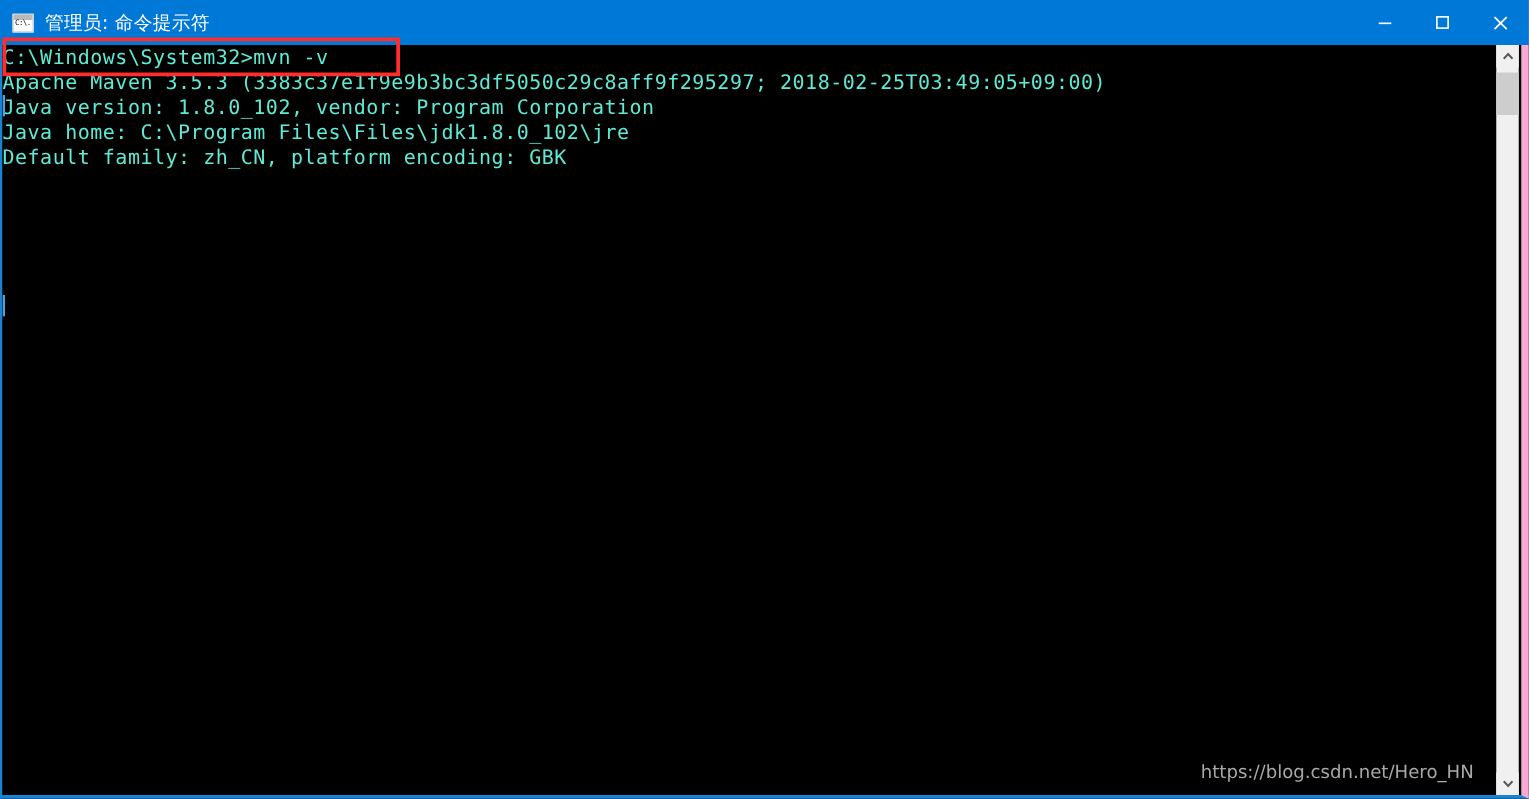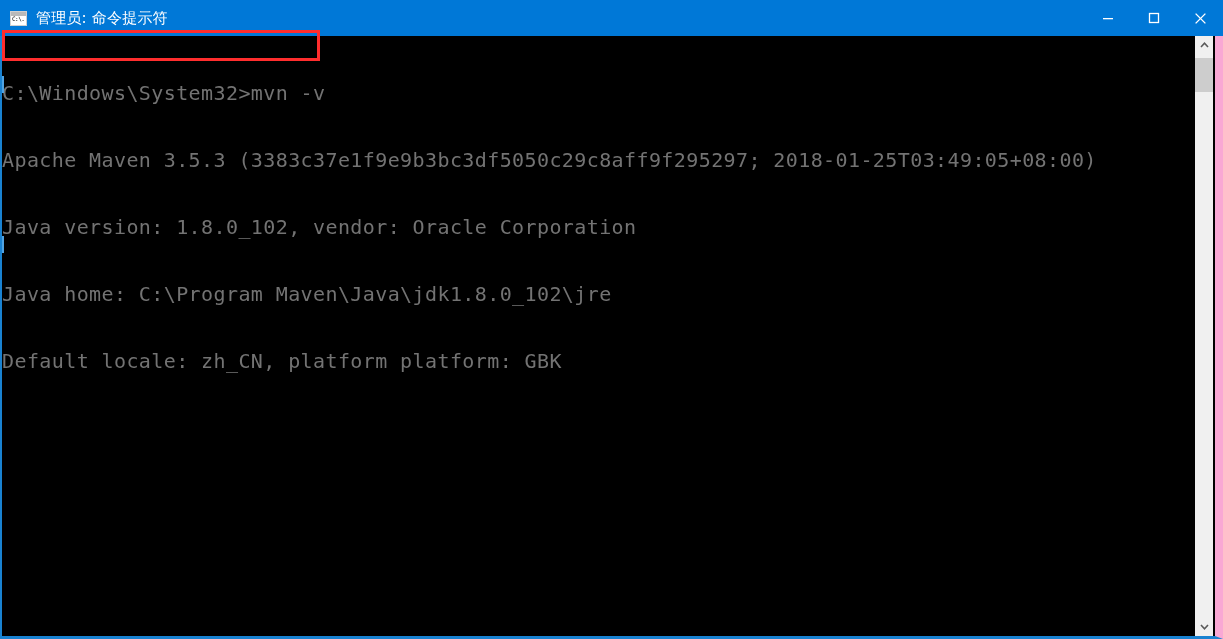--- a/index.html
+++ b/index.html
@@ -15,21 +15,21 @@
   }
 
   .window {
     position: absolute;
     left: 0; top: 0;
     width: 1223px;
     height: 639px;
     background: #000000;
     box-sizing: border-box;
     border-left: 2px solid #1982d1;
-    border-right: 8px solid #f9a8d4;
+    border-right: 6px solid #f9a8d4;
     border-bottom: 3px solid #1982d1;
   }
 
   
   .titlebar {
     position: absolute;
     left: -2px; top: 0;
     width: 1223px;
     height: 36px;
     background: #0078d7;
@@ -102,25 +102,24 @@
     position: absolute;
     left: 0;
     top: 0;
     padding: 0;
     margin: 0;
   }
   .line {
     height: 20px;
     line-height: 20px;
     white-space: pre;
-    color: #737373;
+    color: #5eead4;
     font-family: "DejaVu Sans Mono", "Liberation Mono", monospace;
-    font-size: 20px;
+    font-size: 16px;
     letter-spacing: 0.4px;
-    margin-top: 47px;
   }
 
   
   .caret {
     position: absolute;
     left: 0px;
     top: 200px;
     width: 2px;
     height: 17px;
     background: #4fa3e3;
@@ -218,28 +217,29 @@
           <line x1="1.5" y1="1.5" x2="10.5" y2="10.5" stroke="#ffffff" stroke-width="1.3"></line>
           <line x1="10.5" y1="1.5" x2="1.5" y2="10.5" stroke="#ffffff" stroke-width="1.3"></line>
         </svg>
       </div>
     </div>
   </div>
 
   <div class="console">
     <div class="console-lines">
       <div class="line">C:\Windows\System32&gt;mvn -v</div>
-      <div class="line">Apache Maven 3.5.3 (3383c37e1f9e9b3bc3df5050c29c8aff9f295297; 2018-01-25T03:49:05+08:00)</div>
-      <div class="line">Java version: 1.8.0_102, vendor: Oracle Corporation</div>
-      <div class="line">Java home: C:\Program Maven\Java\jdk1.8.0_102\jre</div>
-      <div class="line">Default locale: zh_CN, platform platform: GBK</div>
+      <div class="line">Apache Maven 3.5.3 (3383c37e1f9e9b3bc3df5050c29c8aff9f295297; 2018-02-25T03:49:05+09:00)</div>
+      <div class="line">Java version: 1.8.0_102, vendor: Program Corporation</div>
+      <div class="line">Java home: C:\Program Files\Files\jdk1.8.0_102\jre</div>
+      <div class="line">Default family: zh_CN, platform encoding: GBK</div>
       <div class="line"></div>
     </div>
     <div class="caret2"></div>
     <div class="caret"></div>
+    <div class="watermark">https://blog.csdn.net/Hero_HN</div>
   </div>
 
   <div class="redbox"></div>
 
   <div class="scrollbar">
     <div class="sb-track"></div>
     <div class="sb-btn up">
       <svg width="9" height="6" viewBox="0 0 9 6" aria-hidden="true">
         <polyline points="1,5 4.5,1.2 8,5" fill="none" stroke="#5a5a5a" stroke-width="1.6"></polyline>
       </svg>

